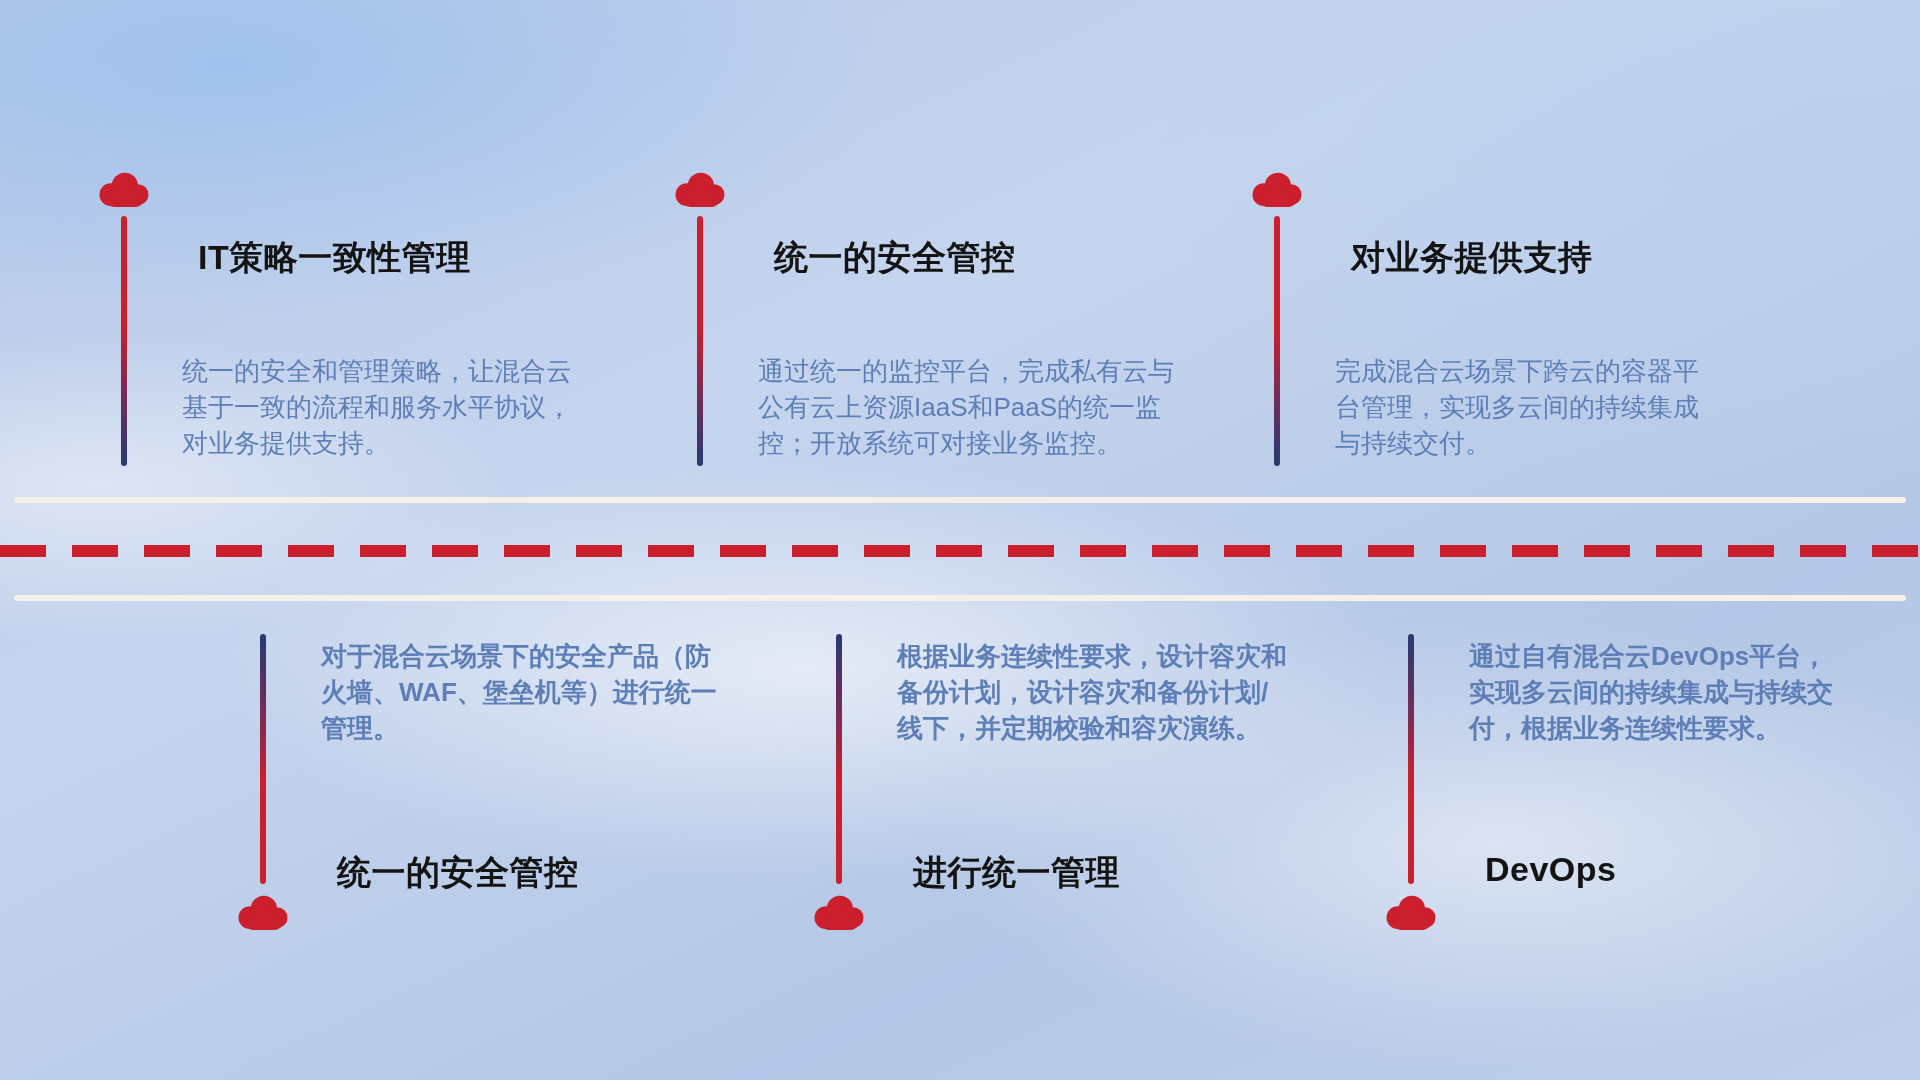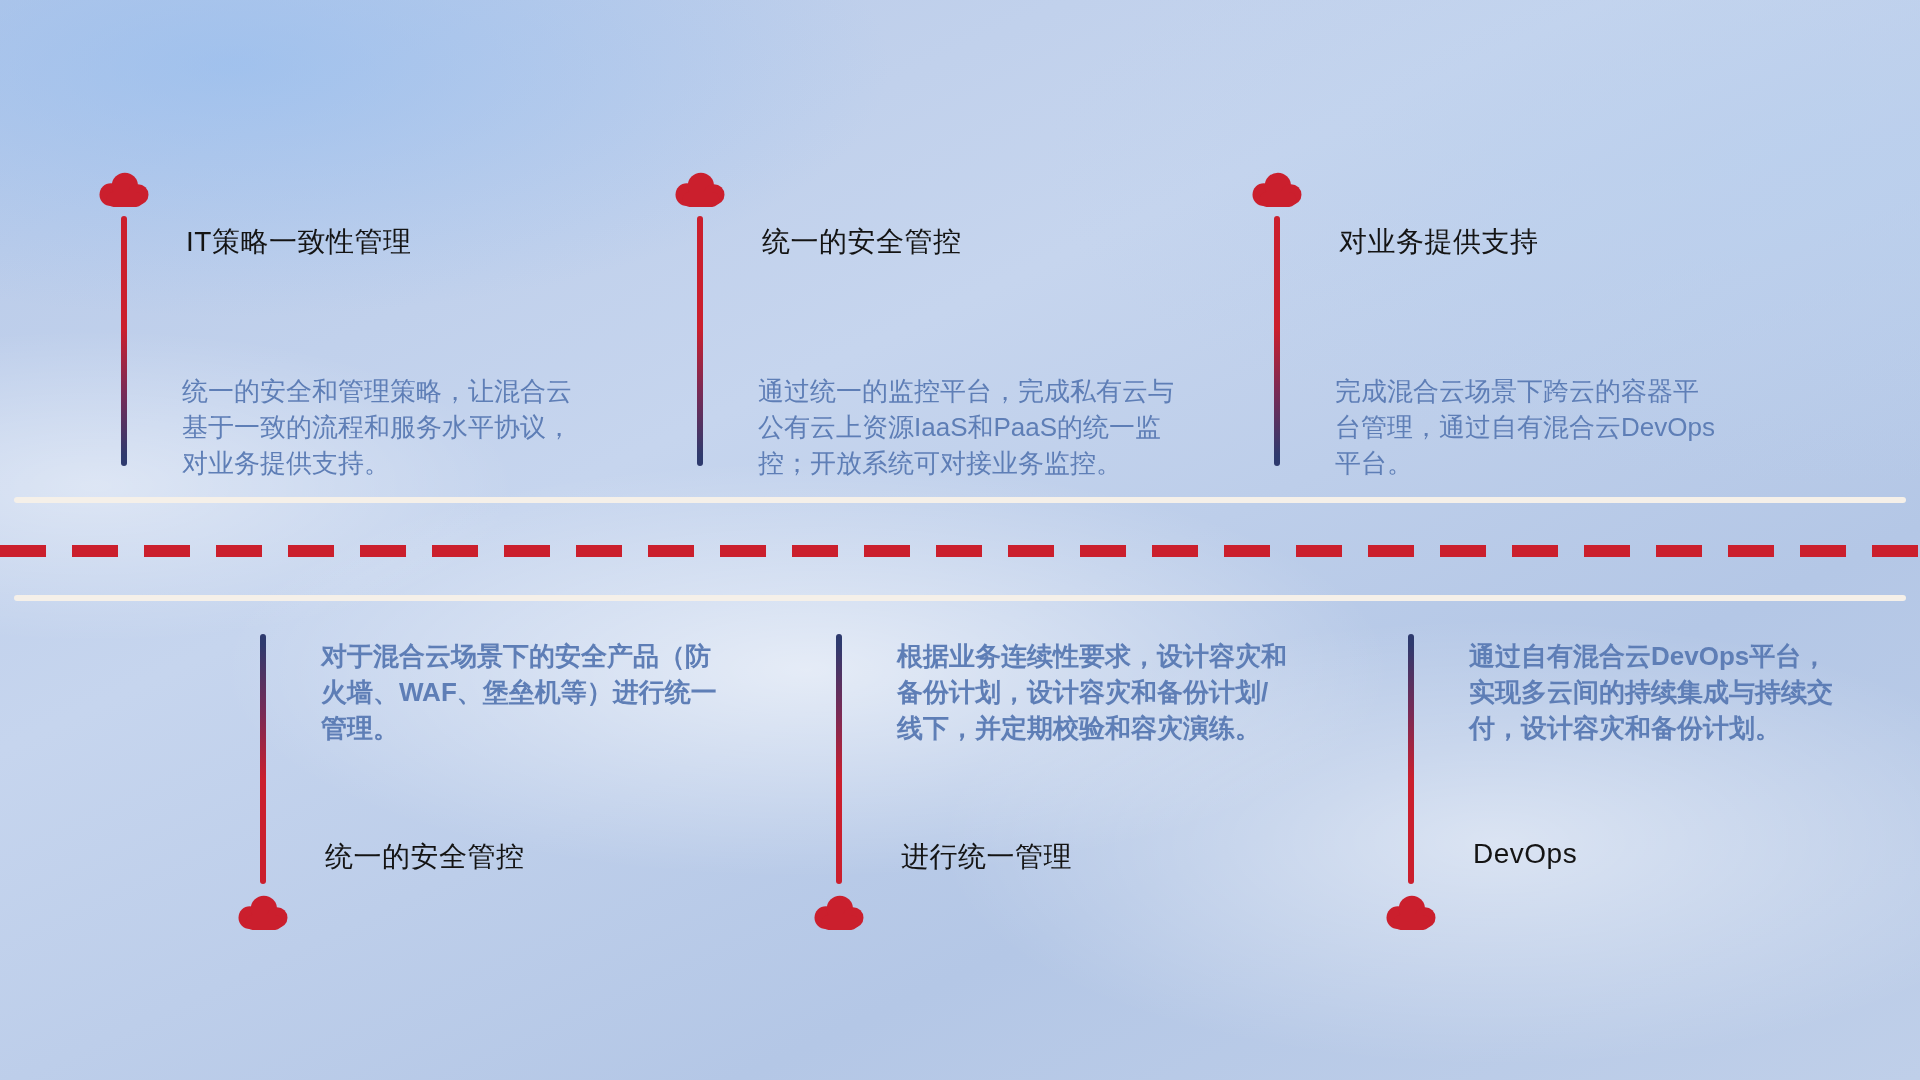--- a/index.html
+++ b/index.html
@@ -62,43 +62,43 @@
   .item-top .pin {
     position: absolute; left: -3px; top: 47px;
     width: 6px; height: 250px; border-radius: 3px;
     background: linear-gradient(180deg,
       var(--accent-red, #cb1f2d) 0%,
       var(--accent-red, #cb1f2d) 45%,
       #7a2a55 70%,
       var(--line-navy, #2e3a6e) 96%);
   }
   .item-top .title { position: absolute; left: 58px; top: 50px; }
-  .item-top .desc  { position: absolute; left: 58px; top: 204px; }
+  .item-top .desc  { position: absolute; left: 58px; top: 184px; }
 
   .item-bottom .pin {
     position: absolute; left: -3px; top: 0;
     width: 6px; height: 250px; border-radius: 3px;
     background: linear-gradient(180deg,
       var(--line-navy, #2e3a6e) 4%,
       #7a2a55 32%,
       var(--accent-red, #cb1f2d) 58%,
       var(--accent-red, #cb1f2d) 100%);
   }
   .item-bottom .cloud {
     position: absolute; left: 0; top: 258px;
     transform: translateX(-50%);
   }
   .item-bottom .desc  { position: absolute; left: 58px; top: 4px; font-weight: bold; }
   .item-bottom .title { position: absolute; left: 58px; top: 200px; }
 
   .title {
-    margin: 4px;
+    margin: 16px;
     white-space: nowrap;
-    font-size: 28px;
-    font-weight: 400;
+    font-size: 34px;
+    font-weight: 700;
     color: var(--text-title, #141414);
     letter-spacing: 0.5px;
   }
   .desc {
     margin: 0;
     font-size: 26px;
     line-height: 36px;
     color: var(--text-desc, #5e7eb6);
   }
 </style>
@@ -143,21 +143,21 @@
     <span class="cloud">
       <svg viewBox="0 0 64 44" width="56" height="39" aria-hidden="true">
         <circle cx="17" cy="29" r="13"></circle>
           <circle cx="33" cy="19" r="15"></circle>
         <circle cx="48" cy="29" r="12"></circle>
           <rect x="12" y="26" width="42" height="17" rx="8"></rect>
       </svg>
     </span>
     <span class="pin"></span>
     <h2 class="title">对业务提供支持</h2>
-    <p class="desc" style="width:385px">完成混合云场景下跨云的容器平台管理，通过自有混合云DevOps平台。</p>
+    <p class="desc" style="width:385px">完成混合云场景下跨云的容器平台管理，实现多云间的持续集成与持续交付。</p>
   </section>
 
   <section class="item item-bottom" style="left:263px">
     <span class="pin"></span>
     <span class="cloud">
       <svg viewBox="0 0 64 44" width="56" height="39" aria-hidden="true">
         <circle cx="17" cy="29" r="13"></circle>
           <circle cx="33" cy="19" r="15"></circle>
         <circle cx="48" cy="29" r="12"></circle>
           <rect x="12" y="26" width="42" height="17" rx="8"></rect>
@@ -184,17 +184,17 @@
   <section class="item item-bottom" style="left:1411px">
     <span class="pin"></span>
     <span class="cloud">
       <svg viewBox="0 0 64 44" width="56" height="39" aria-hidden="true">
         <circle cx="17" cy="29" r="13"></circle>
           <circle cx="33" cy="19" r="15"></circle>
         <circle cx="48" cy="29" r="12"></circle>
           <rect x="12" y="26" width="42" height="17" rx="8"></rect>
       </svg>
     </span>
-    <p class="desc" style="width:370px">通过自有混合云DevOps平台，实现多云间的持续集成与持续交付，设计容灾和备份计划。</p>
+    <p class="desc" style="width:370px">通过自有混合云DevOps平台，实现多云间的持续集成与持续交付，根据业务连续性要求。</p>
     <h2 class="title">DevOps</h2>
   </section>
 
 </div>
 
 </body></html>

